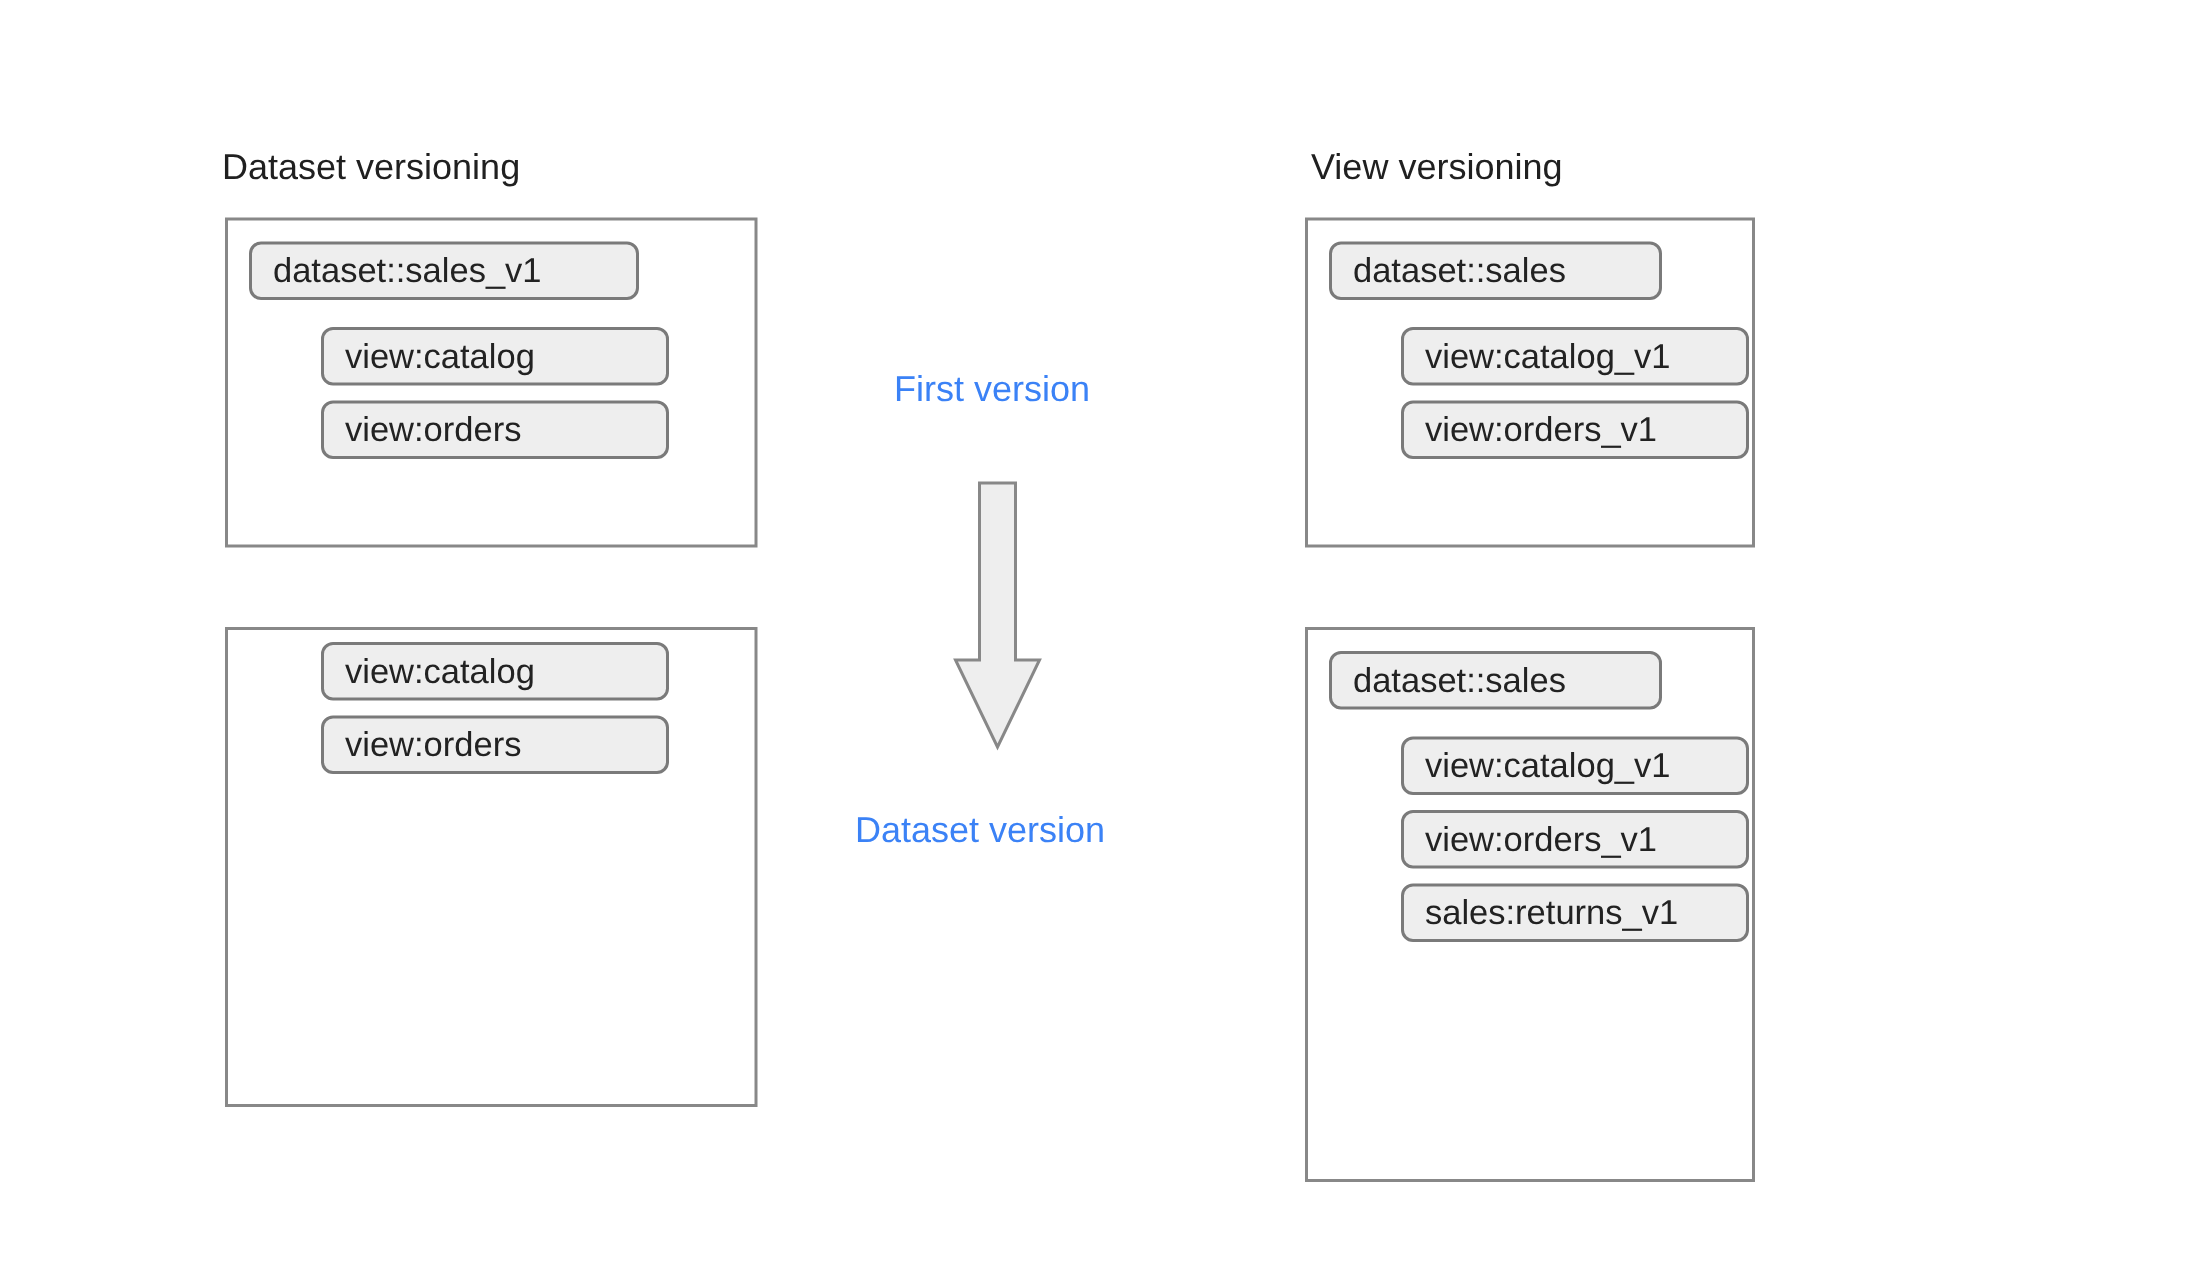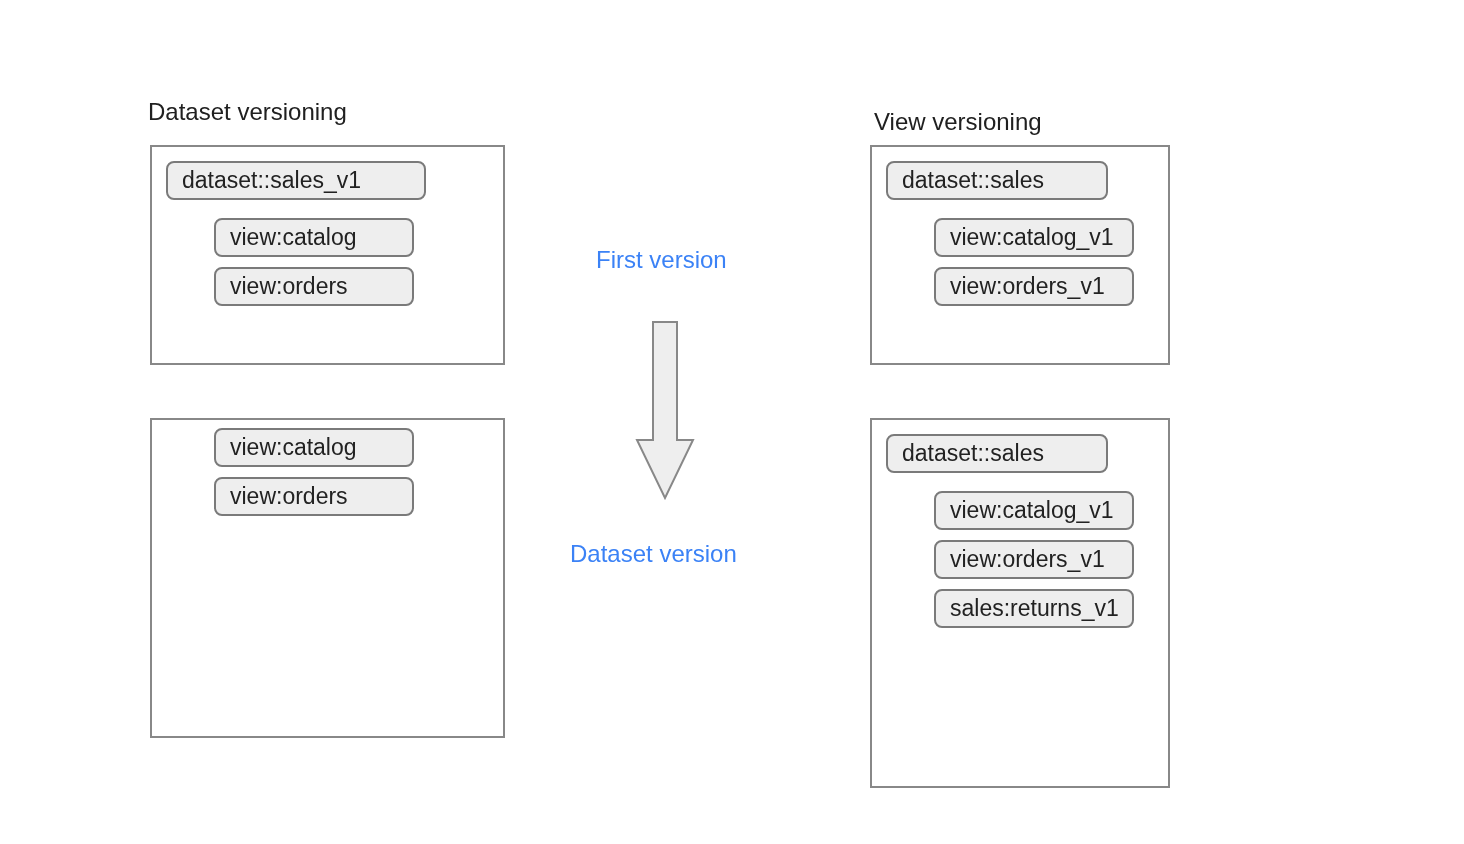--- a/index.html
+++ b/index.html
@@ -44,40 +44,40 @@
     margin-top: 6px;
     margin-bottom: 18px;
   }
   .views {
     padding-left: 48px;
     display: flex;
     flex-direction: column;
     gap: 10px;
   }
   .view-tag {
-    width: 200px;
+    width: 232px;
   }
   .mid-label {
     position: absolute;
     font-size: 24px;
     color: #3b82f6;
     white-space: nowrap;
   }
   .arrow-wrap {
     position: absolute;
   }
 </style>
 </head>
 <body>
 
 <div class="canvas">
 
   <div class="heading" style="left:148px; top:98px;">Dataset versioning</div>
 
-  <div class="heading" style="left:874px; top:108px;">View versioning</div>
+  <div class="heading" style="left:874px; top:98px;">View versioning</div>
 
   <div class="panel" style="left:150px; top:145px; width:355px; height:220px;">
     <div class="tag dataset-tag">dataset::sales_v1</div>
     <div class="views">
       <div class="tag view-tag">view:catalog</div>
       <div class="tag view-tag">view:orders</div>
     </div>
   </div>
 
   <div class="panel" style="left:150px; top:418px; width:355px; height:320px;">

